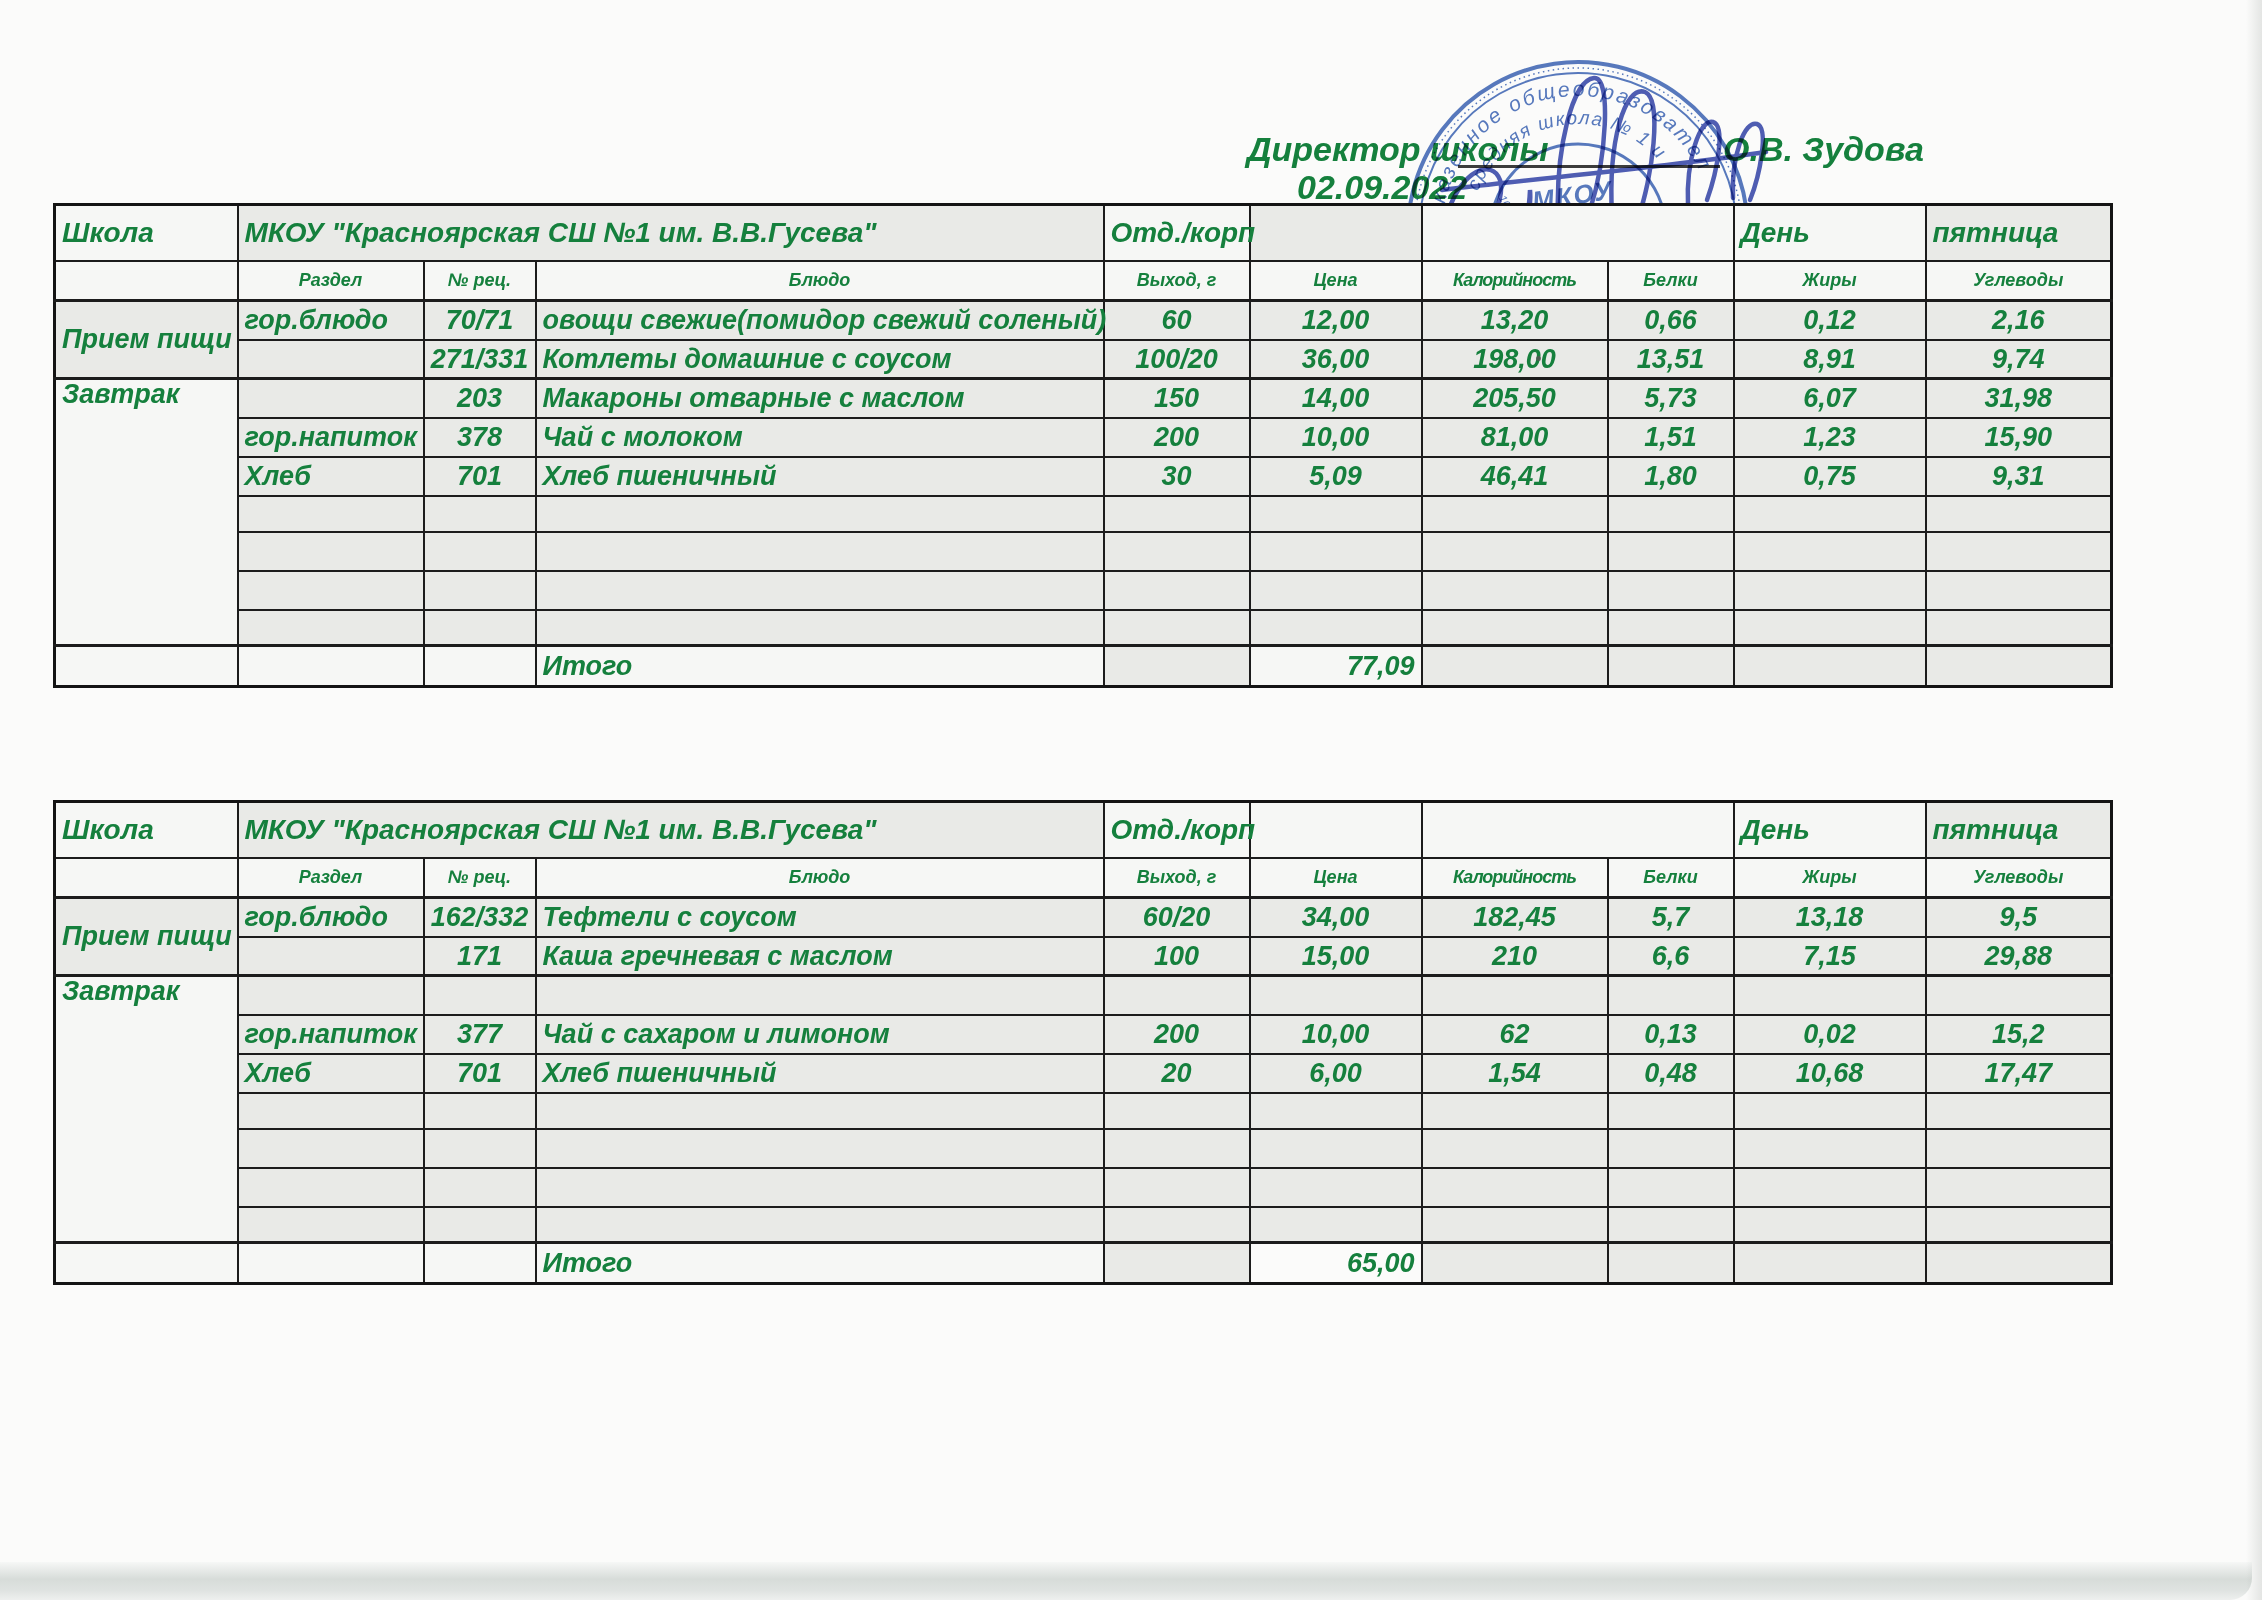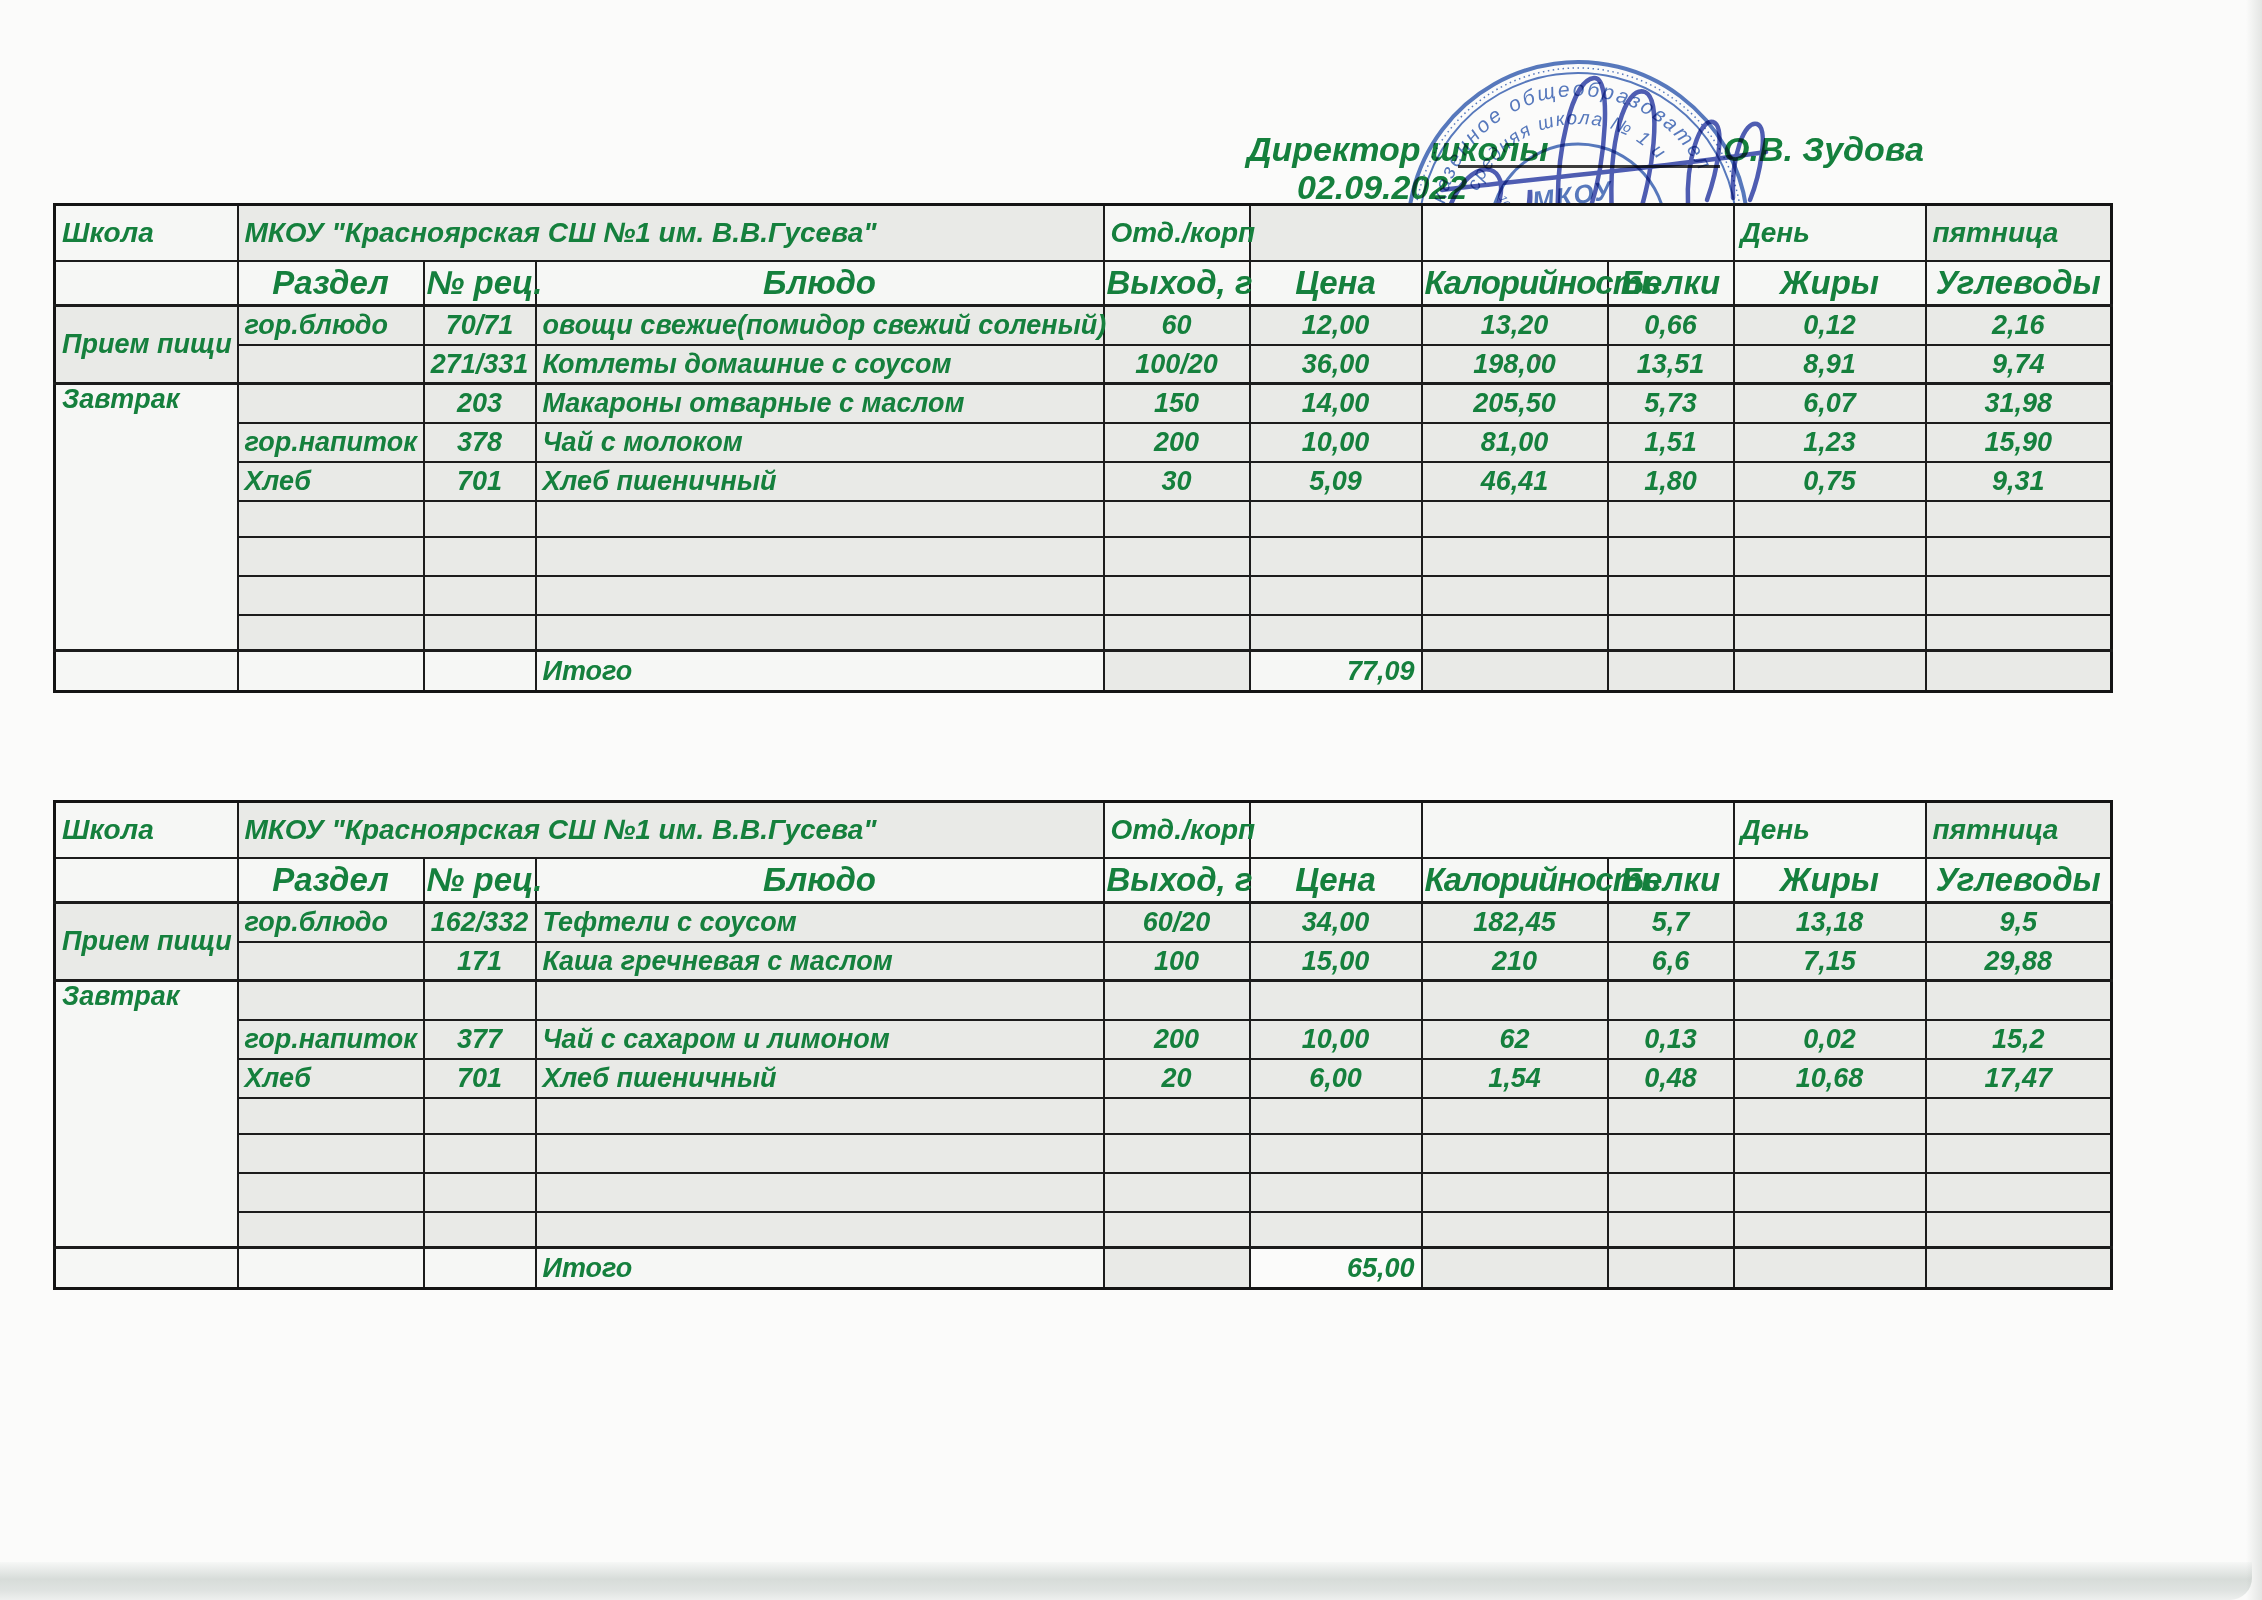--- a/index.html
+++ b/index.html
@@ -6,21 +6,21 @@
   .page{position:relative;width:2262px;height:1600px;background:#fbfbfa;overflow:hidden;
         font-family:"Liberation Sans",sans-serif;color:#15803d;font-style:italic;}
   
   .appr{position:absolute;font-size:34px;font-weight:600;white-space:nowrap;}
   .sig-line{position:absolute;left:1458px;top:165px;width:262px;height:0;border-top:3px solid #3c3c3c;}
   
   table.sheet{position:absolute;border-collapse:collapse;table-layout:fixed;border:3px solid #141414;}
   table.sheet td{border:2px solid #1c1c1c;font-size:27px;font-weight:600;padding:0 6px;
                  white-space:nowrap;overflow:visible;line-height:1.05;}
   tr.hdr1 td{font-size:28px;font-weight:700;}
-  tr.hdr2 td{font-size:33px;font-weight:700;text-align:center;border-bottom-width:3px;padding:4px 2px;}
+  tr.hdr2 td{font-size:18px;font-weight:700;text-align:center;border-bottom-width:3px;padding:4px 2px;}
   tr.sep td{border-top-width:3px;margin-left:12px;}
   .w{background:#f6f7f5}
   .g{background:#e9eae7}
   .num{text-align:center}
   .cal{font-size:25px;letter-spacing:-1px;padding:0;}
   .tot{text-align:right;padding-right:8px;}
   .t1tot{font-weight:800;}
   .t2tot{font-weight:500;}
   .nb{border-top-style:hidden;border-bottom-style:hidden;background:transparent;border-radius:8px;}
   .grp-top{vertical-align:top;padding-top:4px;font-weight:700;}

